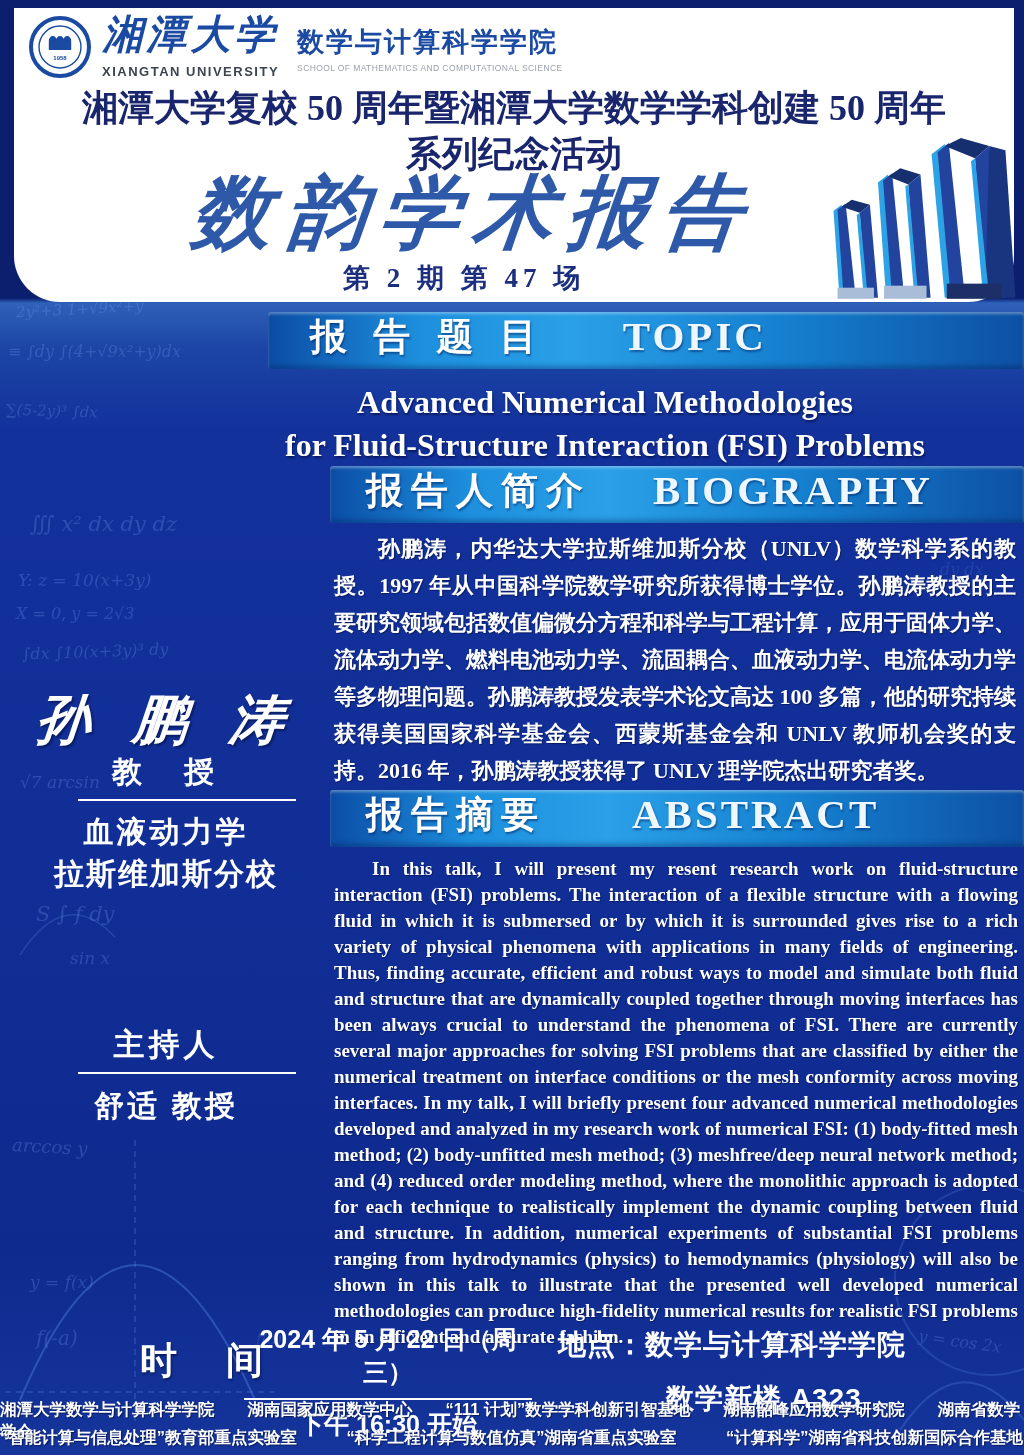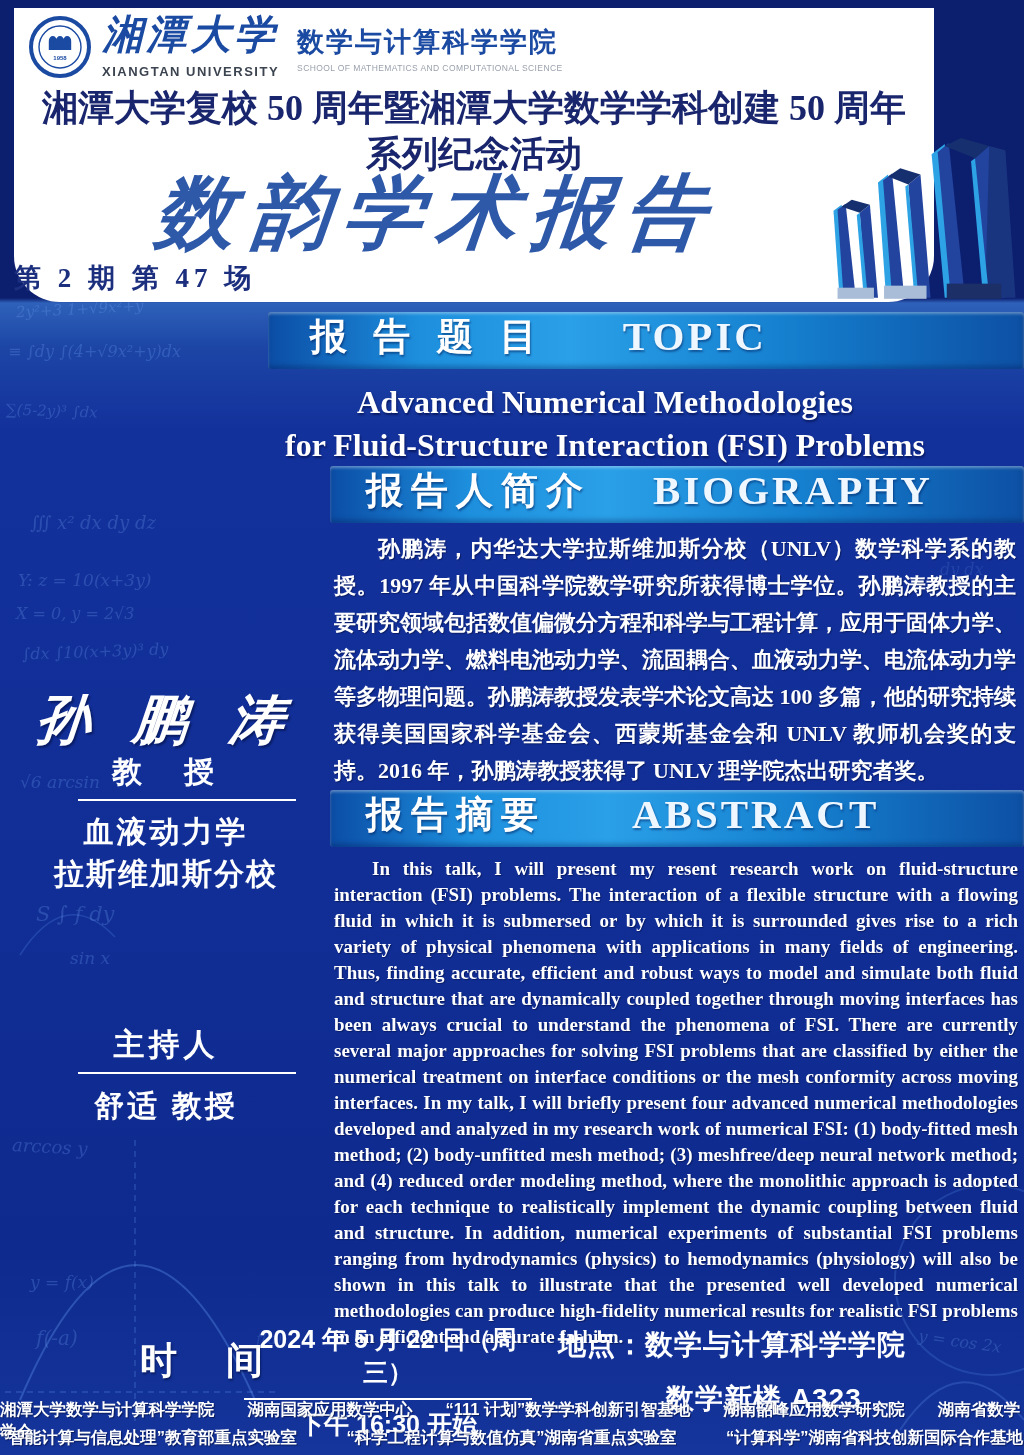--- a/index.html
+++ b/index.html
@@ -10,39 +10,39 @@
       #0c1e6e 0px,#0c1e6e 298px,
       #2e61b9 303px,#1c45a6 348px,
       #13319b 430px,#112e96 900px,
       #0e2a8e 1250px,#15359c 1455px);
   }
   
   .doodle{position:absolute;color:#7fb2ff;opacity:.23;font-family:"DejaVu Serif",serif;
     font-style:italic;white-space:nowrap;pointer-events:none;}
   #sketch{position:absolute;left:0;top:0;pointer-events:none;}
   
-  .white-card{position:absolute;left:14px;top:8px;width:920px;height:294px;
+  .white-card{position:absolute;left:14px;top:8px;width:1000px;height:294px;
     background:#ffffff;border-radius:0 0 46px 46px;}
   .logo-row{position:absolute;left:14px;top:6px;display:flex;align-items:center;}
   .logo-mark{width:64px;height:64px;flex:0 0 auto;}
   .logo-cn-block{margin-left:10px;text-align:center;}
   .logo-cn{font-family:"DejaVu Serif",serif;font-style:italic;font-weight:bold;
     font-size:40px;color:#1b4aa2;letter-spacing:4px;line-height:40px;}
   .logo-en{font-size:13px;color:#3c4450;letter-spacing:1.5px;font-weight:bold;margin-top:10px;}
   .school-block{margin-left:18px;padding-top:4px;}
   .school-cn{font-size:27px;font-weight:bold;color:#1b4aa2;letter-spacing:2px;}
   .school-en{font-size:8.5px;color:#9aa1ac;letter-spacing:.4px;margin-top:3px;}
   .event-title{position:absolute;left:0;width:100%;text-align:center;
     font-family:"Liberation Serif",serif;font-weight:bold;color:#19266d;font-size:36px;}
   .event-title.l1{top:76px;}
   .event-title.l2{top:122px;}
   .series-title{position:absolute;left:0;top:152px;width:92%;text-align:center;
     font-family:"DejaVu Serif",serif;font-style:italic;font-weight:bold;
     font-size:80px;color:#2e58a8;letter-spacing:14px;transform:skewX(-6deg);}
-  .session-info{position:absolute;left:0;top:252px;width:90%;text-align:left;
+  .session-info{position:absolute;left:0;top:252px;width:90%;text-align:center;
     font-family:"Liberation Serif",serif;font-weight:bold;font-size:27px;
     color:#1b2f7e;letter-spacing:5px;}
   
   #building{position:absolute;left:824px;top:136px;}
   
   .bar{position:absolute;height:57px;display:flex;border-radius:3px;
     background:linear-gradient(90deg,#0b4da6 0%,#1d8fdd 20%,#2aa0e8 40%,#1580cf 68%,#0d50a4 100%);
     box-shadow:inset 0 2px 3px rgba(255,255,255,.35), inset 0 -3px 5px rgba(0,20,80,.35);}
   .bar .cn{color:#fff;font-weight:bold;font-size:37px;letter-spacing:8px;
     text-shadow:1px 2px 2px rgba(0,30,90,.5);}
@@ -92,25 +92,25 @@
   #footer2{top:1427px;}
 </style>
 </head>
 <body>
 
 <div id="poster">
 
   <span class="doodle" style="left:16px;top:300px;font-size:15px;transform:rotate(-3deg);">2y²+3  1+√9x²+y</span>
   <span class="doodle" style="left:8px;top:342px;font-size:16px;">≡ ∫dy ∫(4+√9x²+y)dx</span>
   <span class="doodle" style="left:6px;top:402px;font-size:15px;transform:rotate(2deg);">∑(5-2y)³ ∫dx</span>
-  <span class="doodle" style="left:30px;top:512px;font-size:18px;">∭ x² dx dy dz</span>
+  <span class="doodle" style="left:30px;top:512px;font-size:21px;">∭ x² dx dy dz</span>
   <span class="doodle" style="left:18px;top:570px;font-size:17px;">Y: z = 10(x+3y)</span>
   <span class="doodle" style="left:16px;top:604px;font-size:16px;">X = 0, y = 2√3</span>
   <span class="doodle" style="left:22px;top:642px;font-size:16px;transform:rotate(-2deg);">∫dx ∫10(x+3y)³ dy</span>
-  <span class="doodle" style="left:20px;top:772px;font-size:17px;">√6  arcsin</span>
+  <span class="doodle" style="left:20px;top:772px;font-size:17px;">√7  arcsin</span>
   <span class="doodle" style="left:36px;top:902px;font-size:21px;">S ∫ f dy</span>
   <span class="doodle" style="left:70px;top:948px;font-size:17px;">sin x</span>
   <span class="doodle" style="left:12px;top:1136px;font-size:18px;transform:rotate(3deg);">arccos y</span>
   <span class="doodle" style="left:30px;top:1272px;font-size:17px;">y = f(x)</span>
   <span class="doodle" style="left:36px;top:1326px;font-size:20px;">f(-a)</span>
   <span class="doodle" style="left:256px;top:1330px;font-size:15px;opacity:.16;">f(a)</span>
   <span class="doodle" style="left:918px;top:1332px;font-size:16px;transform:rotate(8deg);">y = cos 2x</span>
   <span class="doodle" style="left:940px;top:560px;font-size:16px;opacity:.14;font-style:italic;">dy dx</span>
 
   <svg id="sketch" width="1024" height="1455">

